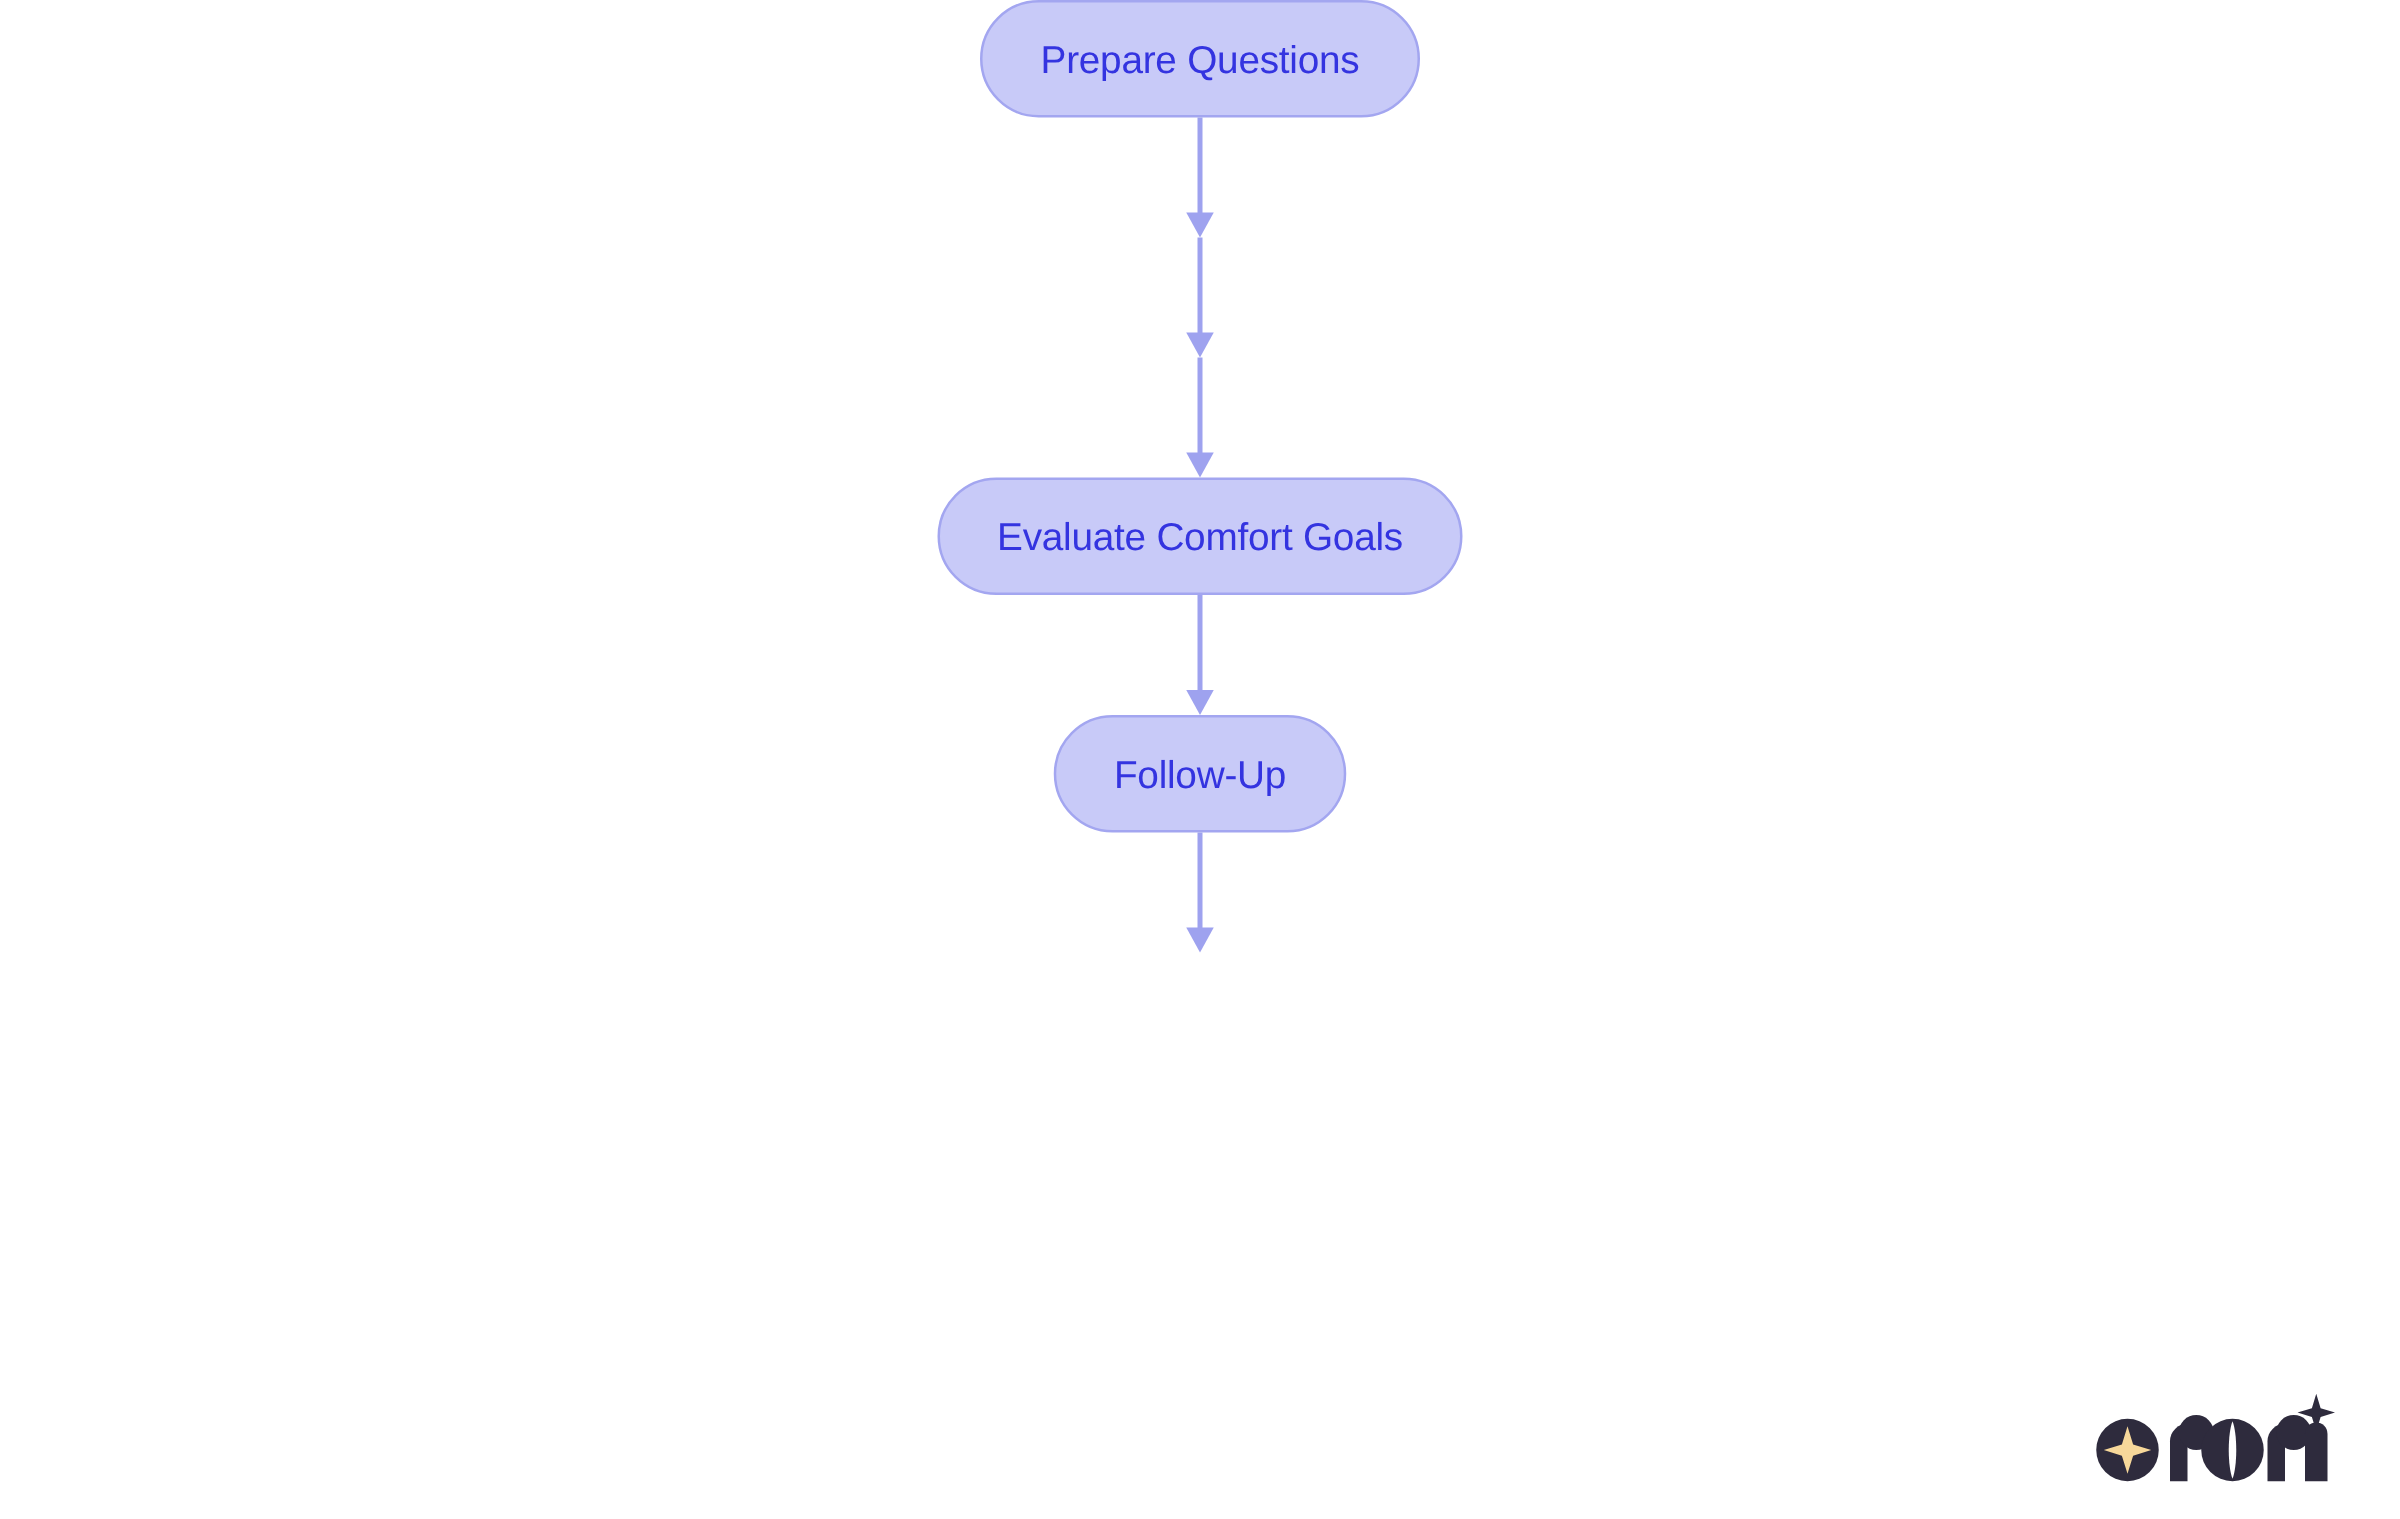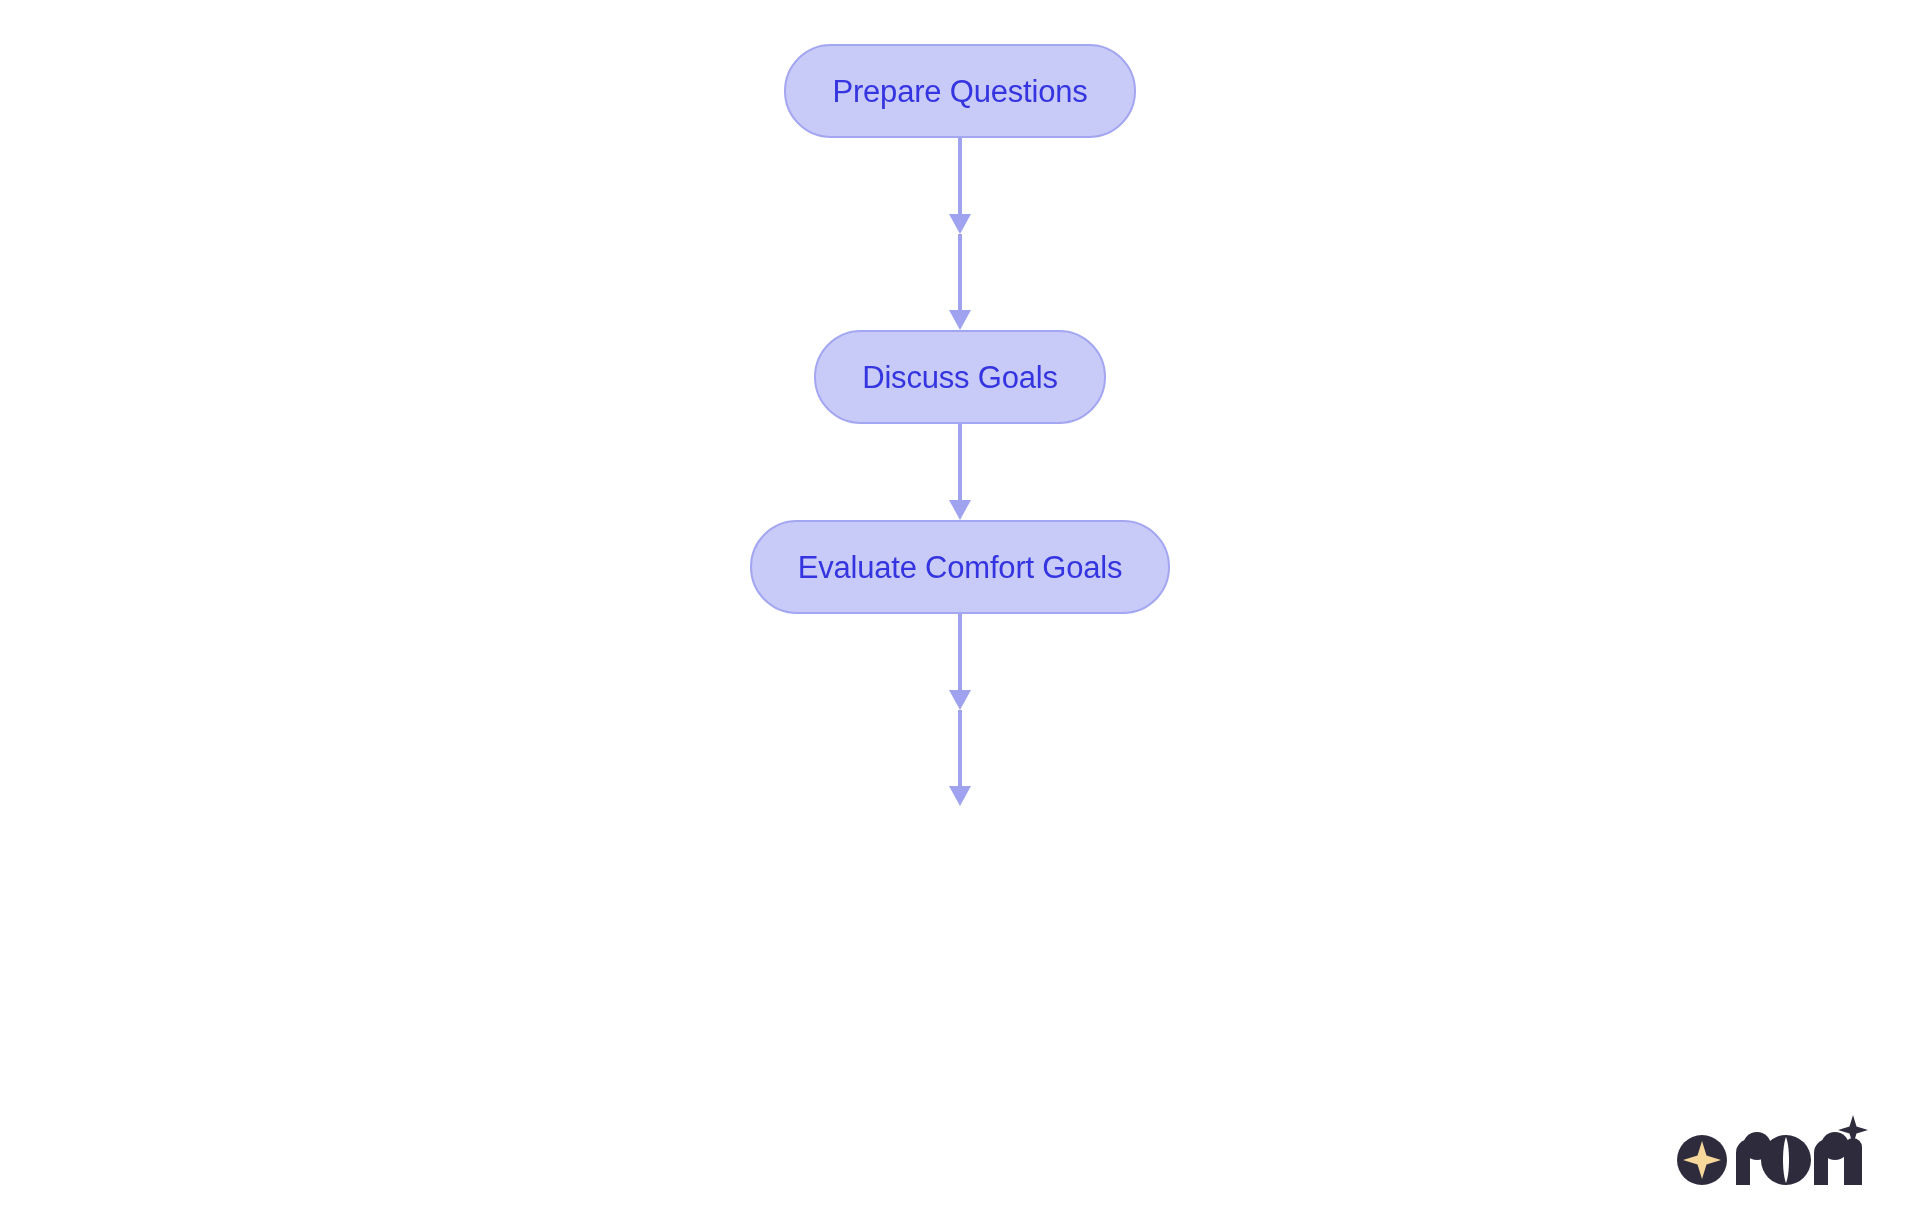--- a/index.html
+++ b/index.html
@@ -25,21 +25,20 @@
 
   
   .flow-column {
     position: absolute;
     left: 0;
     top: 0;
     width: 1920px;
     display: flex;
     flex-direction: column;
     align-items: center;
-    margin-top: 44px;
   }
 
   
   .flow-node {
     box-sizing: border-box;
     height: 94px;
     background: #c8caf8;
     border: 2px solid #a3a6f0;
     border-radius: 47px;
     display: flex;
@@ -103,33 +102,33 @@
         <span class="flow-node-label">Prepare Questions</span>
       </div>
       <div class="flow-connector">
         <div class="conn-line"></div>
         <div class="conn-head"></div>
       </div>
       <div class="flow-connector">
         <div class="conn-line"></div>
         <div class="conn-head"></div>
       </div>
-      <div class="flow-node">
-        <span class="flow-node-label">Discuss Goals</span>
-      </div>
       <div class="flow-connector">
         <div class="conn-line"></div>
         <div class="conn-head"></div>
       </div>
       <div class="flow-node">
         <span class="flow-node-label">Evaluate Comfort Goals</span>
       </div>
       <div class="flow-connector">
         <div class="conn-line"></div>
         <div class="conn-head"></div>
+      </div>
+      <div class="flow-node">
+        <span class="flow-node-label">Follow-Up</span>
       </div>
       <div class="flow-connector">
         <div class="conn-line"></div>
         <div class="conn-head"></div>
       </div>
     </div>
 
   <div id="brand-logo">
     <svg viewBox="0 0 200 78" width="200" height="78" aria-hidden="true">
 

